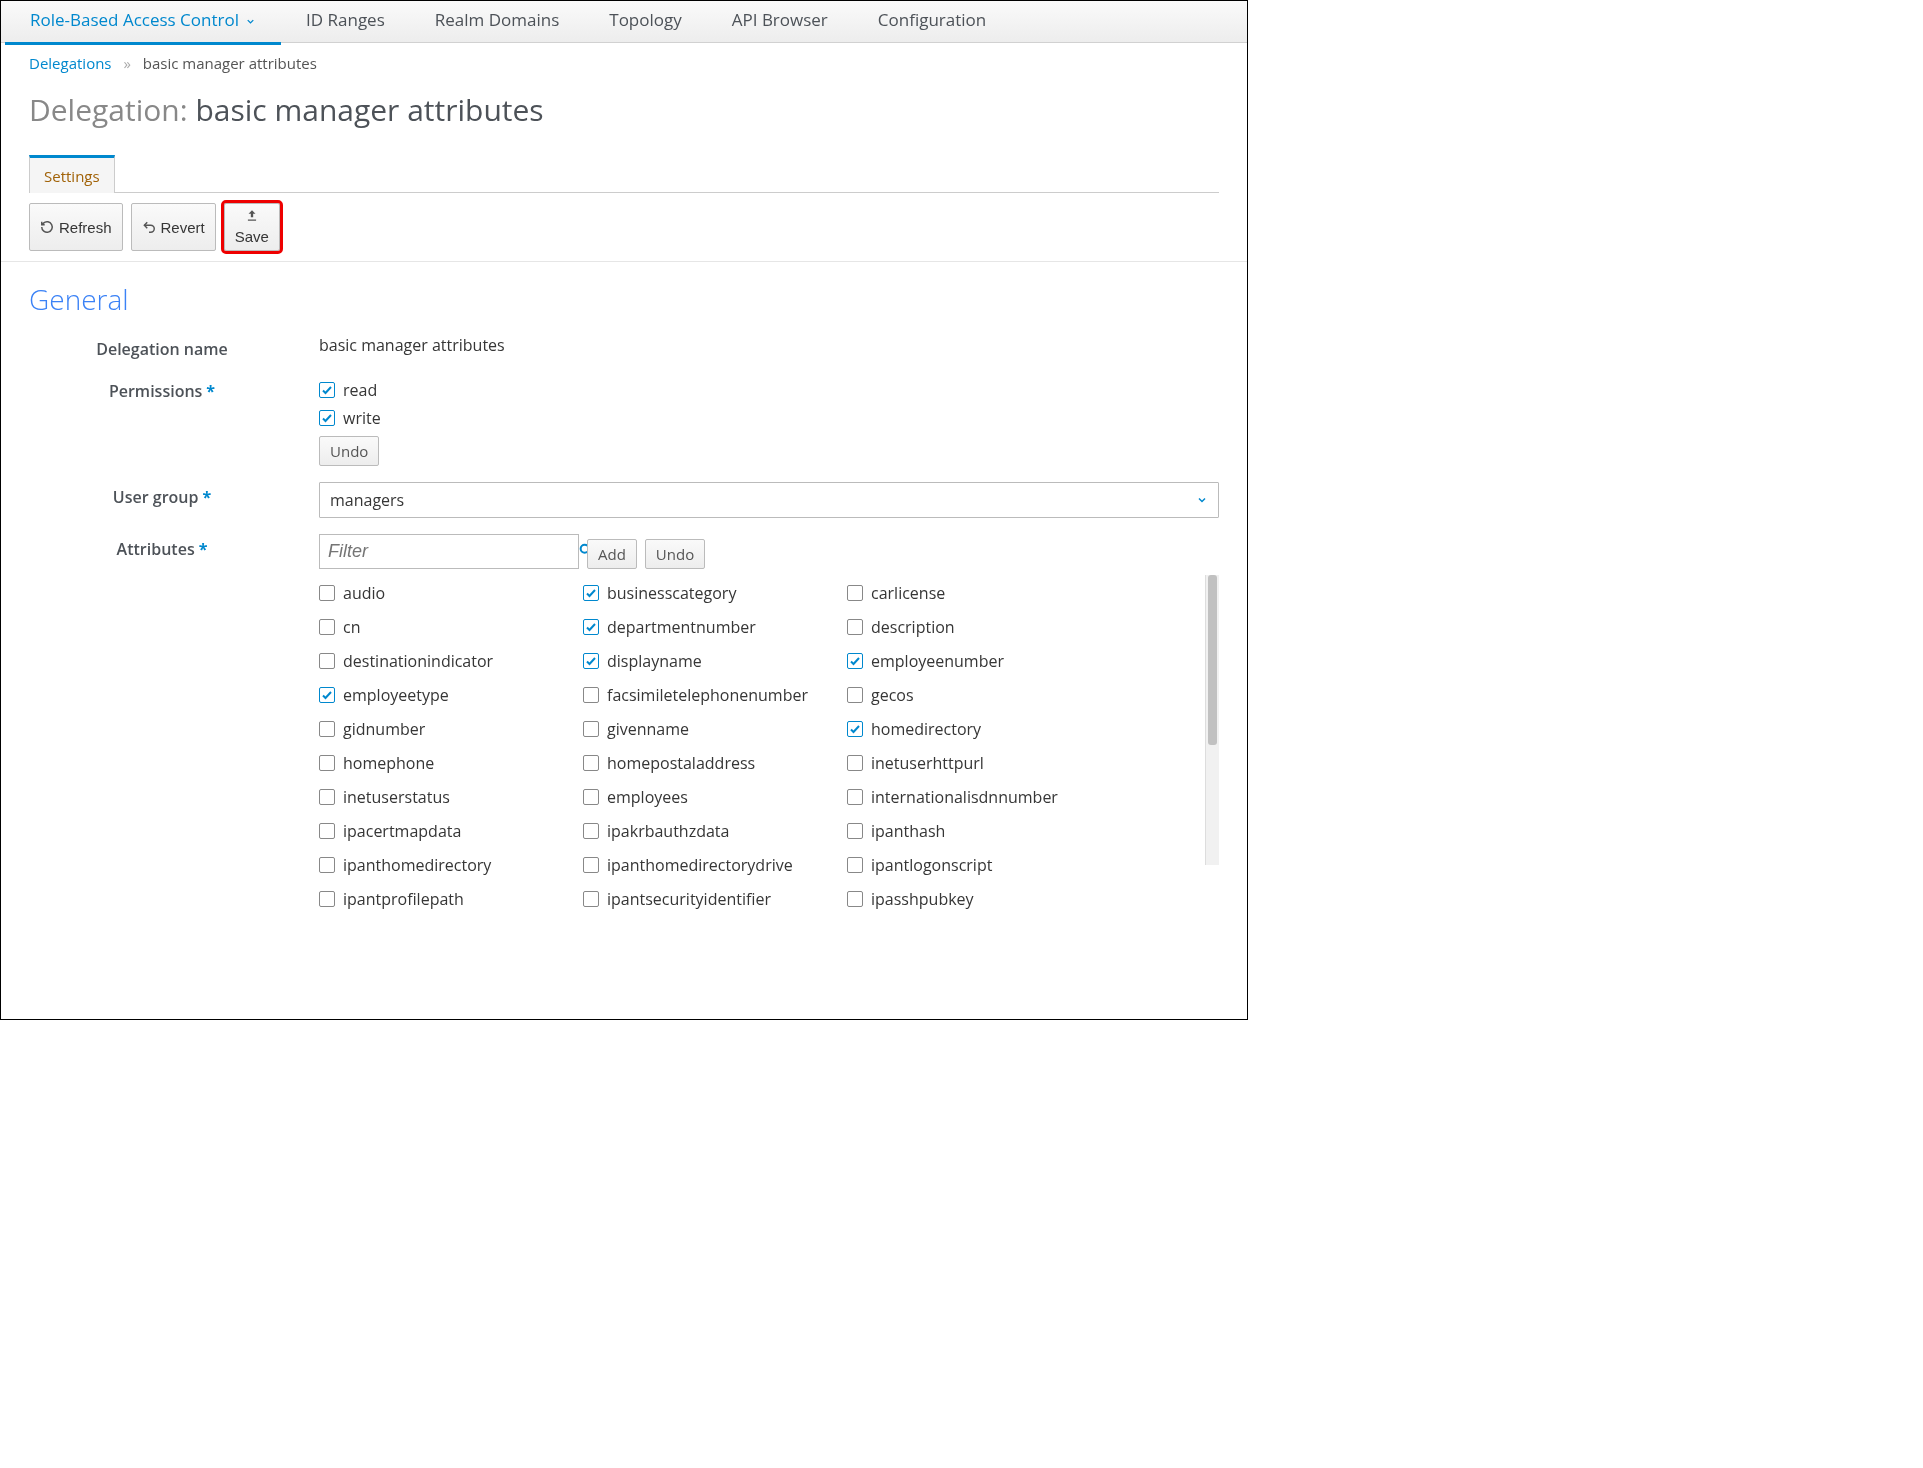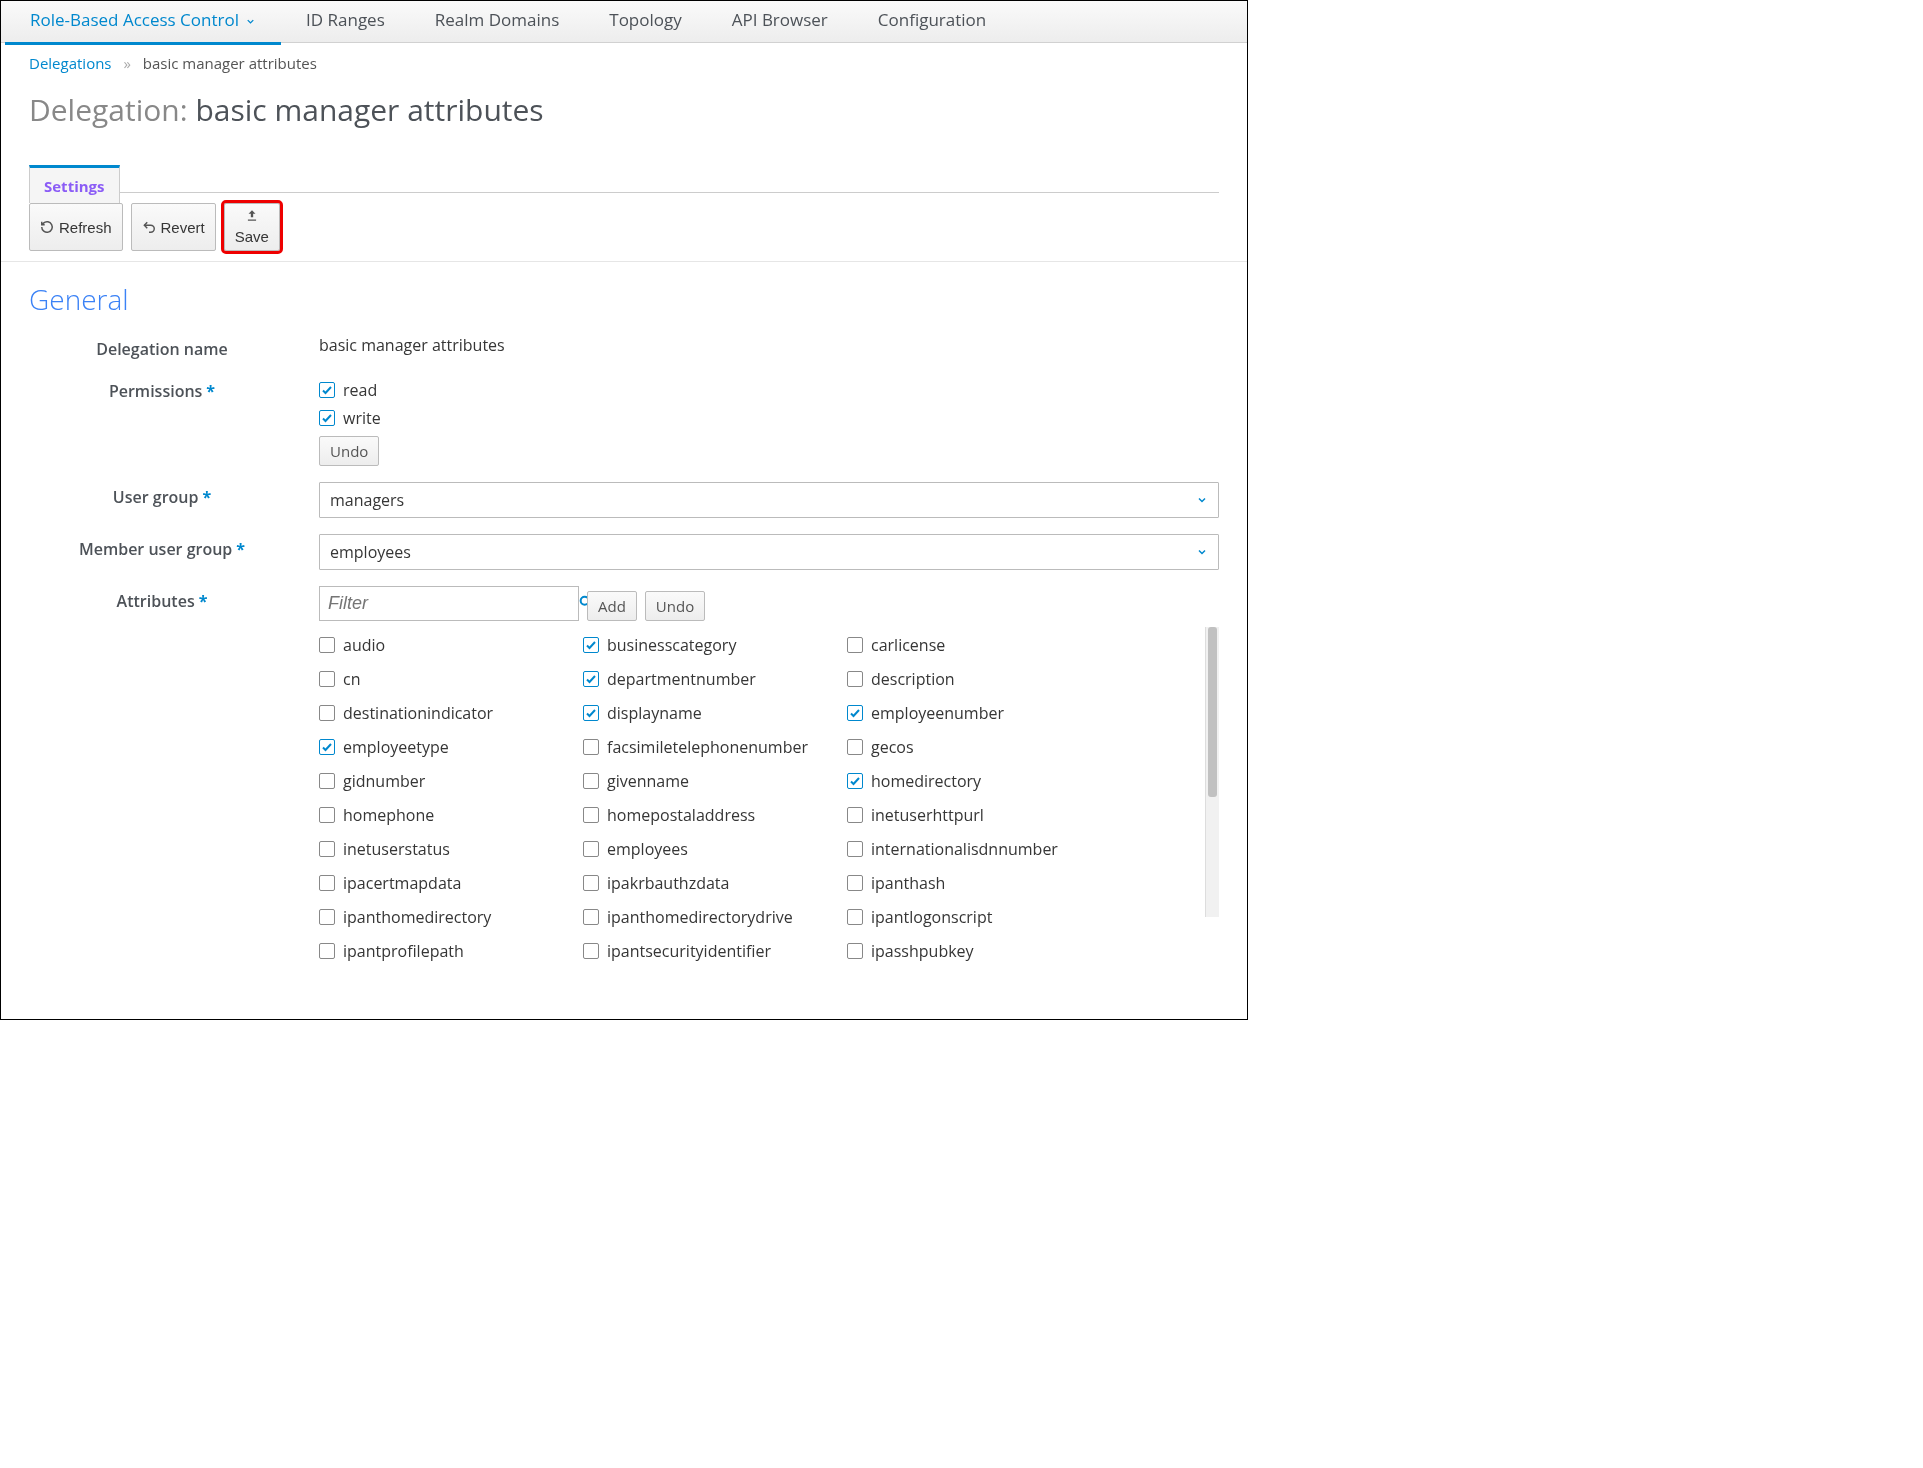--- a/index.html
+++ b/index.html
@@ -72,29 +72,29 @@
   .page-title .muted { color: #888; }
 
   
   .tab-row {
     margin: 0 28px;
     border-bottom: 1px solid #ccc;
     display: flex;
   }
   .tab {
     font-size: 15px;
-    font-weight: 700;
-    color: #8b5cf6;
+    font-weight: 400;
+    color: #a16207;
     padding: 8px 14px 7px 14px;
     background: #f5f5f5;
     border: 1px solid #ccc;
     border-bottom: none;
     border-top: 3px solid #0088ce;
     position: relative;
-    top: 11px;
+    top: 1px;
     cursor: pointer;
   }
 
   
   .toolbar {
     padding: 10px 28px;
     display: flex;
     gap: 8px;
     border-bottom: 1px solid #e6e6e6;
   }
@@ -354,35 +354,20 @@
         <span>managers</span>
         <span class="sel-caret">
           <svg width="12" height="12" viewBox="0 0 24 24" fill="none" stroke="#0088ce" stroke-width="3">
               <polyline points="6 9 12 15 18 9"></polyline>
             </svg>
         </span>
       </div>
     </div>
   </div>
 
-  <div class="form-row">
-    <div class="form-label">
-      <span>Member user group</span><span class="req">*</span>
-    </div>
-    <div class="form-field">
-      <div class="select">
-        <span>employees</span>
-        <span class="sel-caret">
-          <svg width="12" height="12" viewBox="0 0 24 24" fill="none" stroke="#0088ce" stroke-width="3">
-              <polyline points="6 9 12 15 18 9"></polyline>
-            </svg>
-        </span>
-      </div>
-    </div>
-  </div>
 
   <div class="form-row">
     <div class="form-label">
       <span>Attributes</span><span class="req">*</span>
     </div>
     <div class="form-field">
       <div class="filter-row">
         <div class="filter-input-wrap">
           <input type="text" placeholder="Filter" style="">
           <span class="search-icon">

